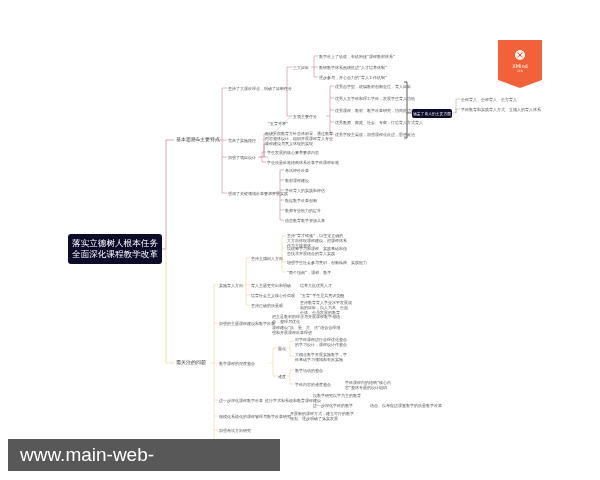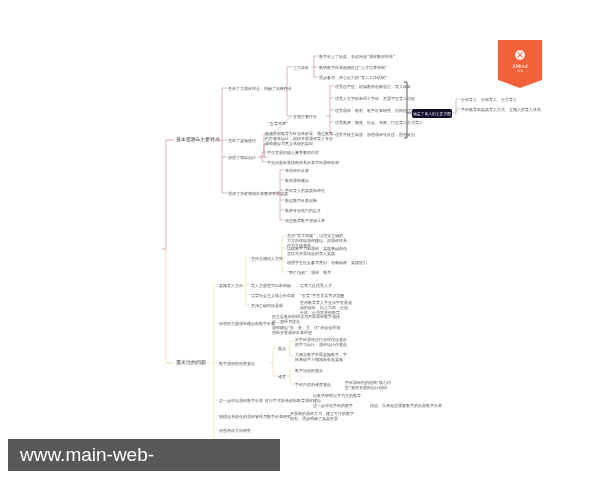--- a/index.html
+++ b/index.html
@@ -48,20 +48,24 @@
     <path d="M210 363 L214 363" stroke="#e6cf8c" stroke-width="0.5" fill="none"></path>
     <path d="M214 285 L214 447" stroke="#e6cf8c" stroke-width="0.5" fill="none"></path>
     <path d="M214 285 L218 285 M214 323 L218 323 M214 363 L218 363 M214 400 L218 400 M214 416 L218 416 M214 430 L218 430 M214 447 L218 447" stroke="#e6cf8c" stroke-width="0.5" fill="none"></path>
     <path d="M242 285 L246 285 L246 258 L250 258 M246 285 L250 285 M246 295 L250 295 M246 285 L246 305 L250 305" stroke="#e6cf8c" stroke-width="0.5" fill="none"></path>
     <path d="M278 258 L282 258 L282 236 L286 236 M282 248 L286 248 M282 262 L286 262 M282 258 L282 272 L286 272" stroke="#e6cf8c" stroke-width="0.5" fill="none"></path>
     <path d="M269 363 L273 363 L273 348 L278 348 M273 363 L273 376 L278 376" stroke="#e6cf8c" stroke-width="0.5" fill="none"></path>
     <path d="M287 348 L290 348 L290 341 L294 341 M290 348 L290 356 L294 356" stroke="#e6cf8c" stroke-width="0.5" fill="none"></path>
     <path d="M287 376 L290 376 L290 370 L294 370 M290 376 L290 384 L294 384" stroke="#e6cf8c" stroke-width="0.5" fill="none"></path>
   </svg>
 
+  <div class="central">
+    <div>落实立德树人根本任务</div>
+    <div>全面深化课程教学改革</div>
+  </div>
 
   <div class="node main-topic" style="left:176px;top:137px;">基本思路&amp;主要特点</div>
   <div class="node main-topic" style="left:176px;top:360px;">需关注的问题</div>
 
   <div class="node" style="left:228px;top:86px;">坚持了大课改理念，明确了目标任务</div>
   <div class="node" style="left:293px;top:65px;">三大目标</div>
   <div class="node" style="left:319px;top:54px;">教学改上了轨道，有机衔接“课程教材体系”</div>
   <div class="node" style="left:319px;top:65px;">教研教学体系围绕推进“人才培养体制”</div>
   <div class="node" style="left:319px;top:75px;">逐步参与，开心合力的“育人工作机制”</div>
   <div class="node" style="left:293px;top:114px;">五项主要任务</div>

